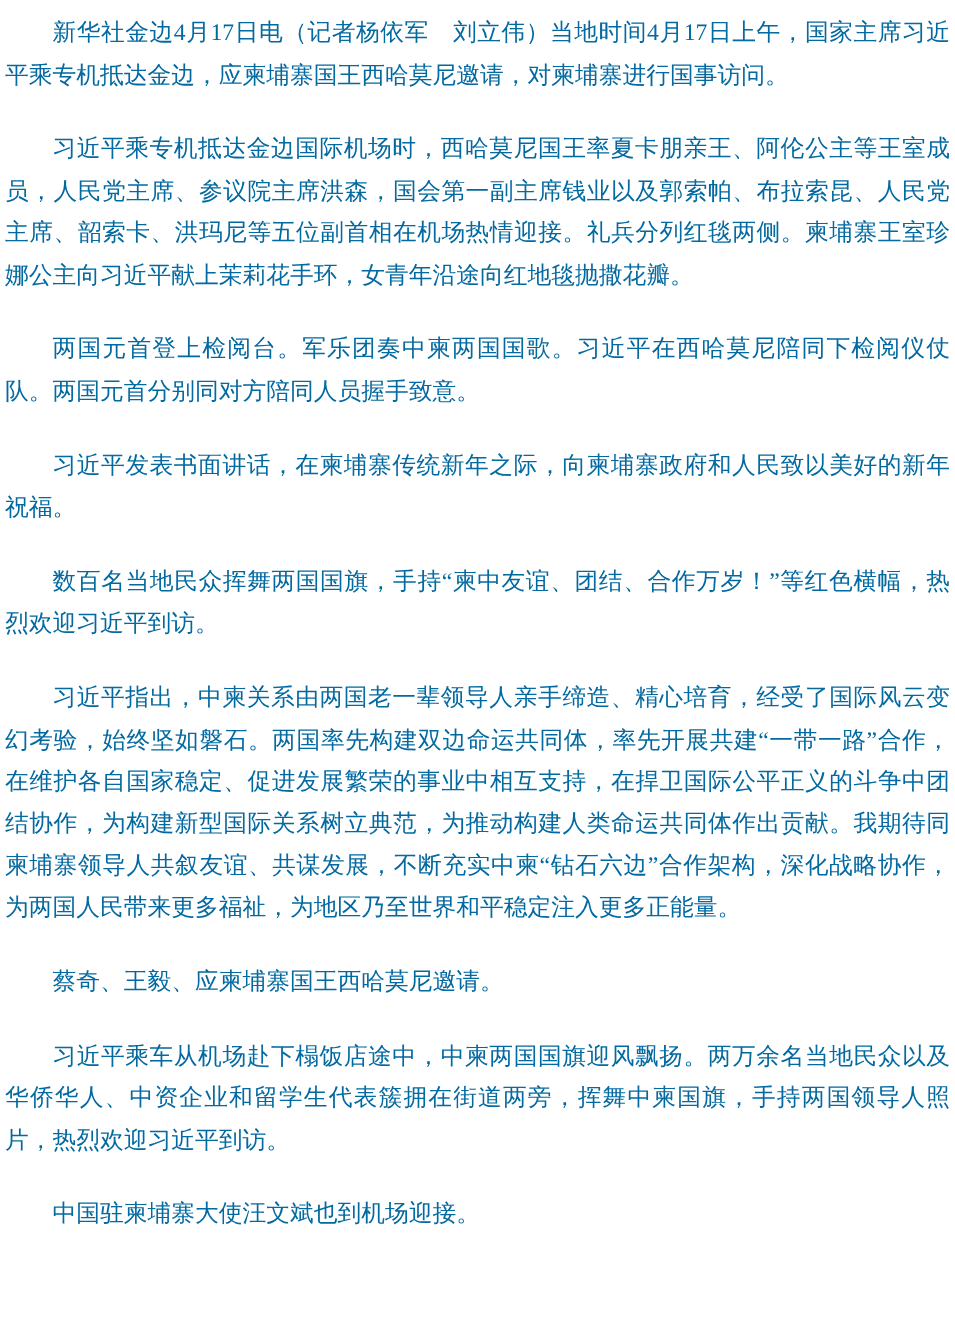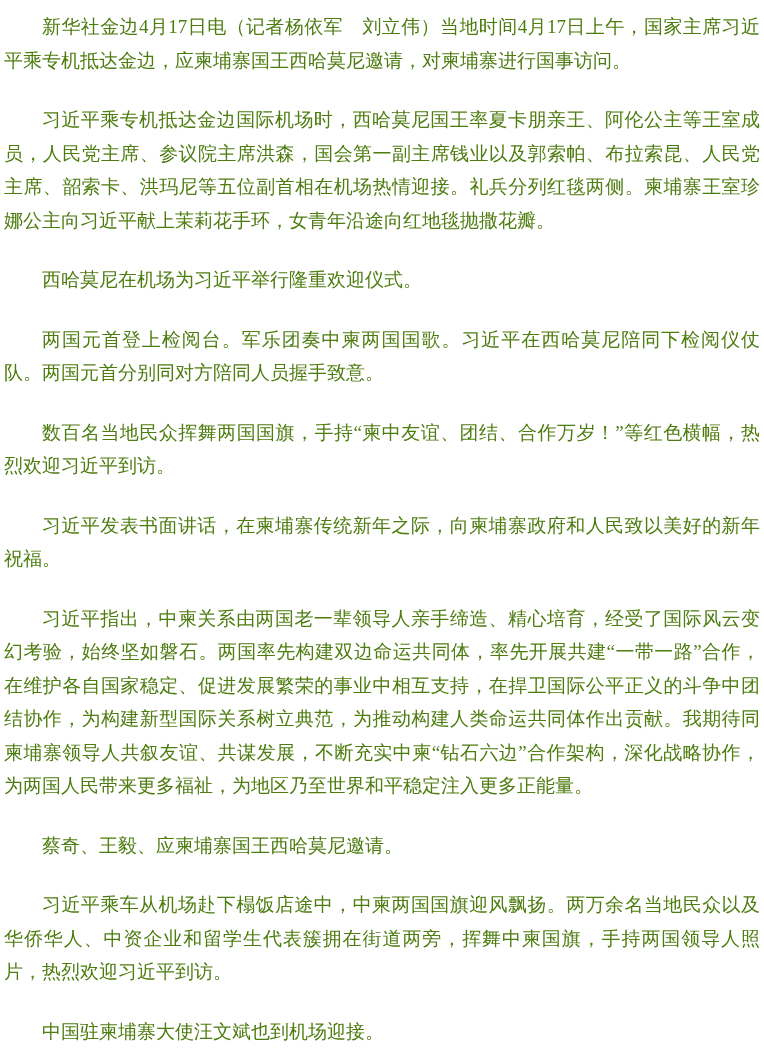--- a/index.html
+++ b/index.html
@@ -12,36 +12,35 @@
     background: #ffffff;
     overflow: hidden;
   }
   .article {
     box-sizing: border-box;
     width: 764px;
     padding: 10px 4px 0 4px;
     font-family: "Liberation Serif", "DejaVu Serif", serif;
     font-size: 19px;
     line-height: 33.5px;
-    color: #4d7c0f;
+    color: #0369a1;
     text-align: justify;
     word-break: break-all;
   }
   .para {
     margin: 0 0 26px 0;
     text-indent: 2em;
   }
 </style>
 </head>
 <body>
 
 <div class="article">
     <p class="para">新华社金边4月17日电（记者杨依军　刘立伟）当地时间4月17日上午，国家主席习近平乘专机抵达金边，应柬埔寨国王西哈莫尼邀请，对柬埔寨进行国事访问。</p>
     <p class="para">习近平乘专机抵达金边国际机场时，西哈莫尼国王率夏卡朋亲王、阿伦公主等王室成员，人民党主席、参议院主席洪森，国会第一副主席钱业以及郭索帕、布拉索昆、人民党主席、韶索卡、洪玛尼等五位副首相在机场热情迎接。礼兵分列红毯两侧。柬埔寨王室珍娜公主向习近平献上茉莉花手环，女青年沿途向红地毯抛撒花瓣。</p>
-    <p class="para">西哈莫尼在机场为习近平举行隆重欢迎仪式。</p>
     <p class="para">两国元首登上检阅台。军乐团奏中柬两国国歌。习近平在西哈莫尼陪同下检阅仪仗队。两国元首分别同对方陪同人员握手致意。</p>
+    <p class="para">习近平发表书面讲话，在柬埔寨传统新年之际，向柬埔寨政府和人民致以美好的新年祝福。</p>
     <p class="para">数百名当地民众挥舞两国国旗，手持“柬中友谊、团结、合作万岁！”等红色横幅，热烈欢迎习近平到访。</p>
-    <p class="para">习近平发表书面讲话，在柬埔寨传统新年之际，向柬埔寨政府和人民致以美好的新年祝福。</p>
     <p class="para">习近平指出，中柬关系由两国老一辈领导人亲手缔造、精心培育，经受了国际风云变幻考验，始终坚如磐石。两国率先构建双边命运共同体，率先开展共建“一带一路”合作，在维护各自国家稳定、促进发展繁荣的事业中相互支持，在捍卫国际公平正义的斗争中团结协作，为构建新型国际关系树立典范，为推动构建人类命运共同体作出贡献。我期待同柬埔寨领导人共叙友谊、共谋发展，不断充实中柬“钻石六边”合作架构，深化战略协作，为两国人民带来更多福祉，为地区乃至世界和平稳定注入更多正能量。</p>
     <p class="para">蔡奇、王毅、应柬埔寨国王西哈莫尼邀请。</p>
     <p class="para">习近平乘车从机场赴下榻饭店途中，中柬两国国旗迎风飘扬。两万余名当地民众以及华侨华人、中资企业和留学生代表簇拥在街道两旁，挥舞中柬国旗，手持两国领导人照片，热烈欢迎习近平到访。</p>
     <p class="para">中国驻柬埔寨大使汪文斌也到机场迎接。</p>
   </div>
 
 </body></html>

